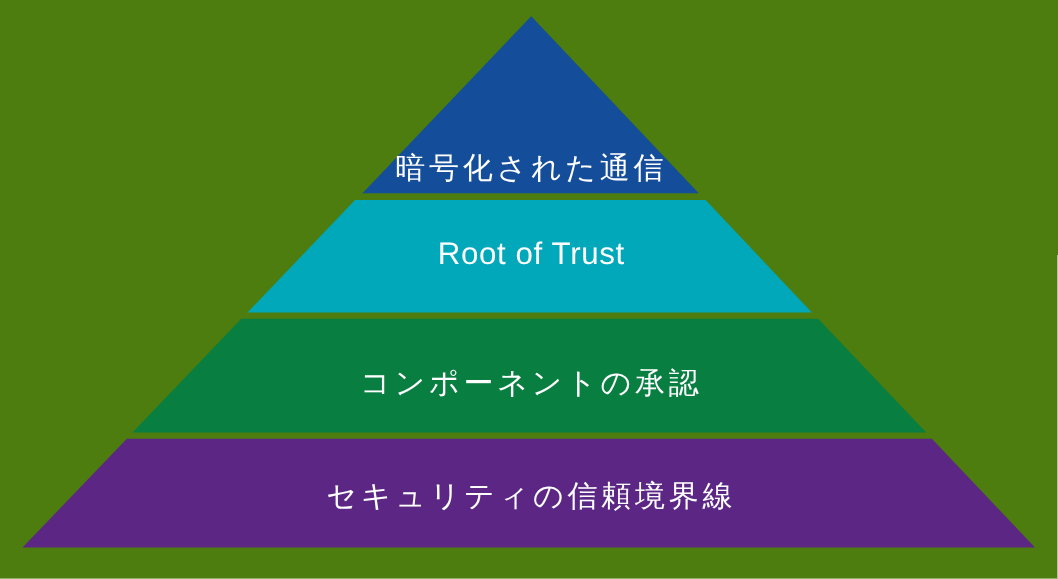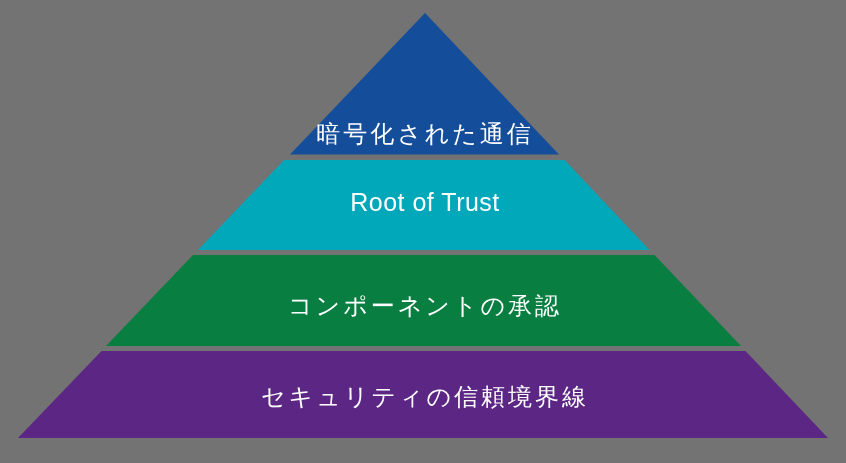--- a/index.html
+++ b/index.html
@@ -4,21 +4,21 @@
 <style>
   html, body {
     margin: 0;
     padding: 0;
     background: #ffffff;
   }
   .stage {
     position: relative;
     width: 846px;
     height: 463px;
-    background: #737373;
+    background: #4d7c0f;
     overflow: hidden;
     font-family: "Liberation Sans", "DejaVu Sans", sans-serif;
   }
   svg { display: block; }
   .layer-label {
     fill: #ffffff;
     font-family: "Liberation Sans", "DejaVu Sans", sans-serif;
     font-size: 24px;
     font-weight: 400;
   }

